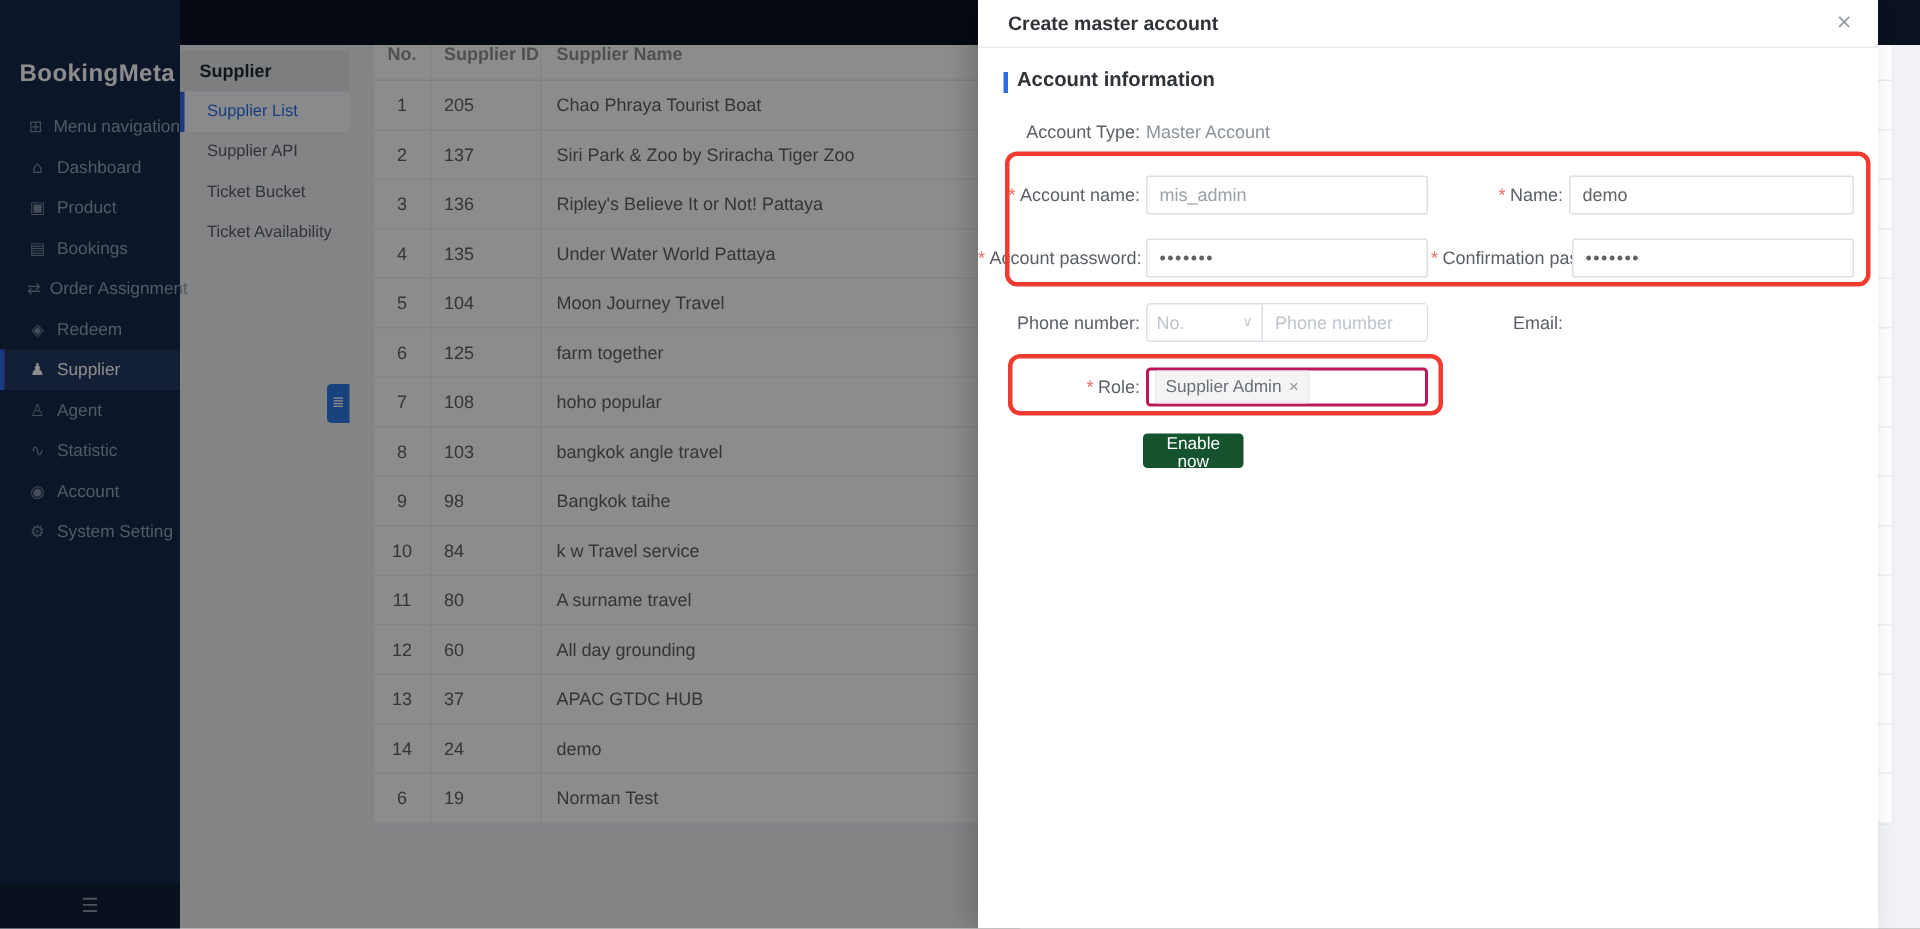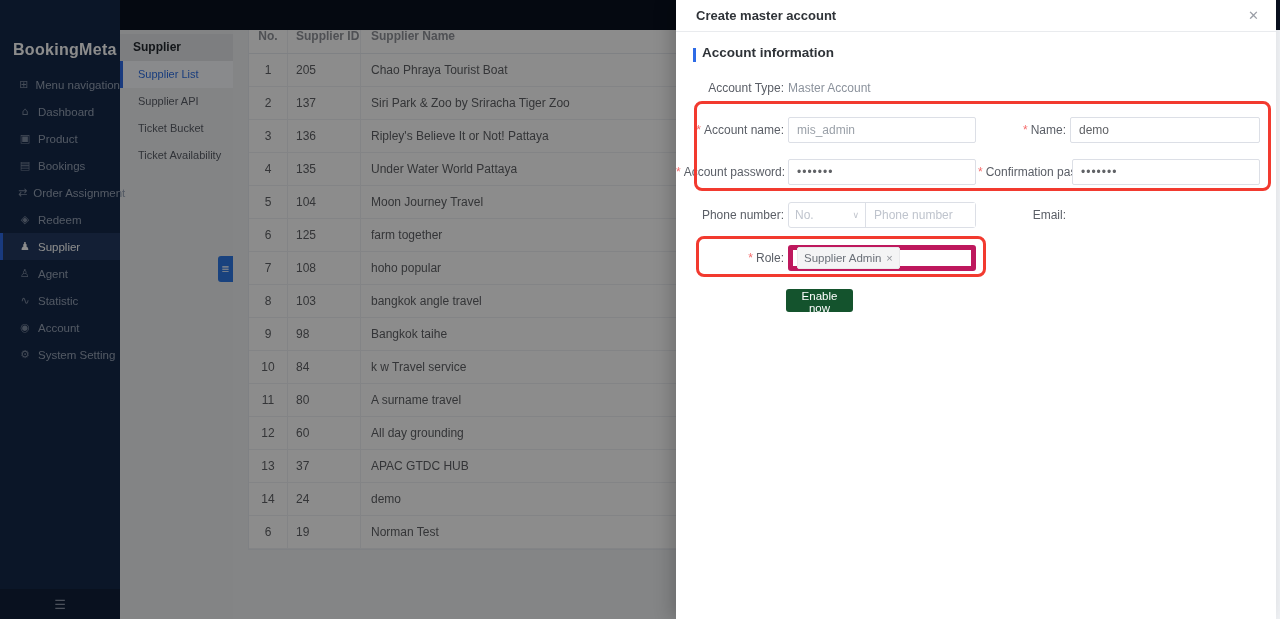--- a/index.html
+++ b/index.html
@@ -37,21 +37,21 @@
   #submenu-title{margin-top:34px;height:27px;line-height:27px;background:#e4e6ea;font-size:12px;font-weight:700;color:#24292f;padding-left:13px;}
   .sub-item{position:relative;height:27px;line-height:27px;font-size:11px;color:#5a5e66;padding-left:18px;cursor:pointer;white-space:nowrap;overflow:hidden;}
   .sub-item.active{background:#fafcff;color:#2e6fe4;}
   .sub-item.active::before{content:"";position:absolute;left:0;top:0;width:3px;height:27px;background:#2e6be6;}
   
   #panel-toggle{position:absolute;left:218px;top:256px;width:15px;height:26px;background:#2e79e6;border-radius:3px 0 0 3px;z-index:6;display:flex;align-items:center;justify-content:center;cursor:pointer;}
   #panel-toggle span{font-family:"DejaVu Sans",sans-serif;color:#fff;font-size:10px;line-height:10px;}
   
   #mask{position:absolute;left:0;top:0;width:680px;height:619px;background:rgba(0,0,0,.45);z-index:10;}
   
-  #drawer{position:absolute;left:676px;top:0;width:600px;height:619px;background:#fff;z-index:20;box-shadow:-6px 0 16px rgba(0,0,0,.18);}
+  #drawer{position:absolute;left:652px;top:0;width:600px;height:619px;background:#fff;z-index:20;box-shadow:-6px 0 16px rgba(0,0,0,.18);}
   #drawer-title{position:absolute;left:20px;top:0;height:31px;line-height:31px;font-size:13px;font-weight:700;color:#2f3338;}
   #drawer-close{position:absolute;left:572px;top:0;height:31px;line-height:31px;font-size:13px;color:#9a9ea6;cursor:pointer;font-family:"DejaVu Sans",sans-serif;}
   #drawer-divider{position:absolute;left:0;top:31px;width:600px;height:1px;background:#e9ebee;}
   #section-bar{position:absolute;left:17px;top:48px;width:3px;height:14px;background:#2e6be6;}
   #section-title{position:absolute;left:26px;top:45px;font-size:13.5px;font-weight:700;color:#2f3338;}
   .f-label{position:absolute;font-size:12px;color:#5a5e66;line-height:26px;text-align:right;white-space:nowrap;}
   .req{color:#f56c6c;margin-right:3px;}
   .f-input{position:absolute;height:26px;border:1px solid #dcdfe6;border-radius:2px;box-sizing:border-box;font-size:12px;padding:0 8px;outline:none;background:#fff;color:#606266;font-family:"Liberation Sans","DejaVu Sans",sans-serif;}
   .f-input.ghost{color:#9aa0a8;}
   .f-input.dots{letter-spacing:1px;}
@@ -62,21 +62,21 @@
   #hl1{left:18px;top:101px;width:577px;height:90px;}
   #hl2{left:20px;top:236px;width:290px;height:41px;}
   
   #phone-group{position:absolute;left:112px;top:202px;width:188px;height:26px;border:1px solid #dcdfe6;border-radius:3px;box-sizing:border-box;display:flex;}
   #phone-no{width:77px;border-right:1px solid #dcdfe6;display:flex;align-items:center;justify-content:space-between;padding:0 6px;box-sizing:border-box;cursor:pointer;}
   #phone-no .sel-txt{font-size:12px;color:#bfc4cd;}
   #phone-no .chev{font-family:"DejaVu Sans",sans-serif;font-size:9px;color:#c0c4cc;}
   #phone-input{flex:1;border:none;outline:none;font-size:12px;padding:0 8px;min-width:0;font-family:"Liberation Sans","DejaVu Sans",sans-serif;}
   #phone-input::placeholder{color:#bfc4cd;}
   
-  #role-box{position:absolute;left:112px;top:245px;width:188px;height:26px;border:5px solid #be185d;border-radius:3px;box-sizing:border-box;display:flex;align-items:center;padding-left:4px;cursor:text;}
+  #role-box{position:absolute;left:112px;top:245px;width:188px;height:26px;border:2px solid #be185d;border-radius:3px;box-sizing:border-box;display:flex;align-items:center;padding-left:4px;cursor:text;}
   .role-tag{display:inline-flex;align-items:center;height:20px;background:#f4f4f5;border:1px solid #e9e9eb;border-radius:2px;padding:0 6px;font-size:11.5px;color:#6b7078;}
   .role-tag .tag-x{margin-left:5px;color:#909399;cursor:pointer;font-size:11px;}
   #submit-btn{position:absolute;left:110px;top:289px;width:67px;height:23px;background:#14532d;border:none;border-radius:3px;color:#fff;font-size:11.5px;cursor:pointer;font-family:"Liberation Sans","DejaVu Sans",sans-serif;}
   #confirm-label{left:302px;width:95px;text-align:left;overflow:hidden;}
 </style>
 </head>
 <body>
 
 <div id="content-bg"></div>
 

